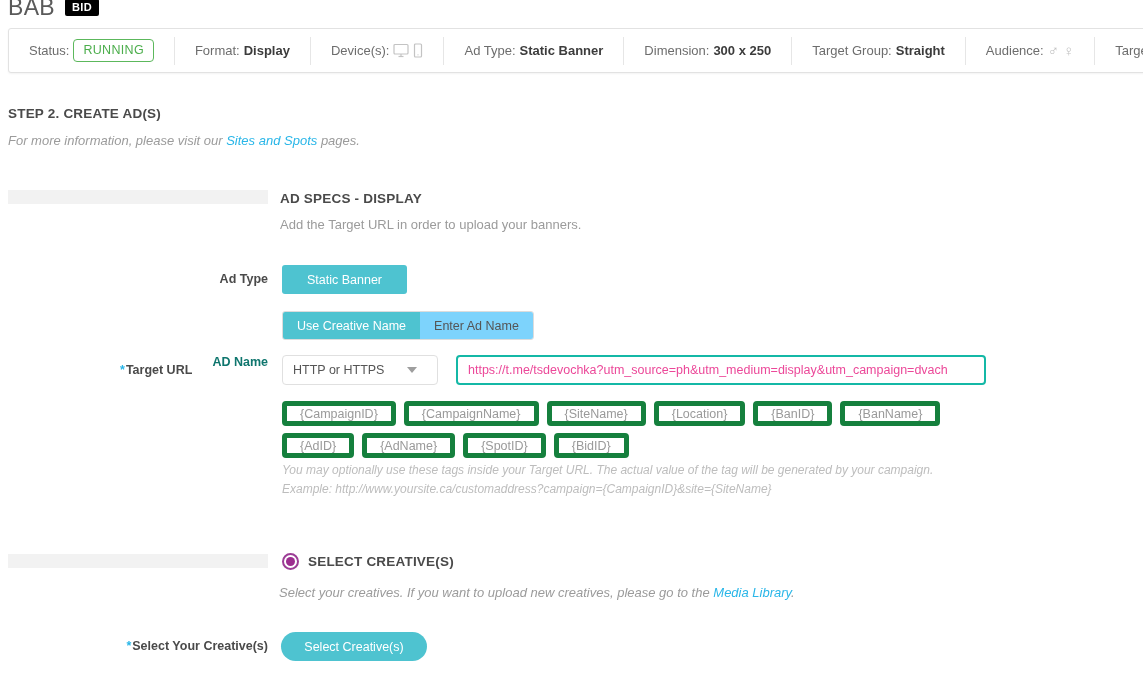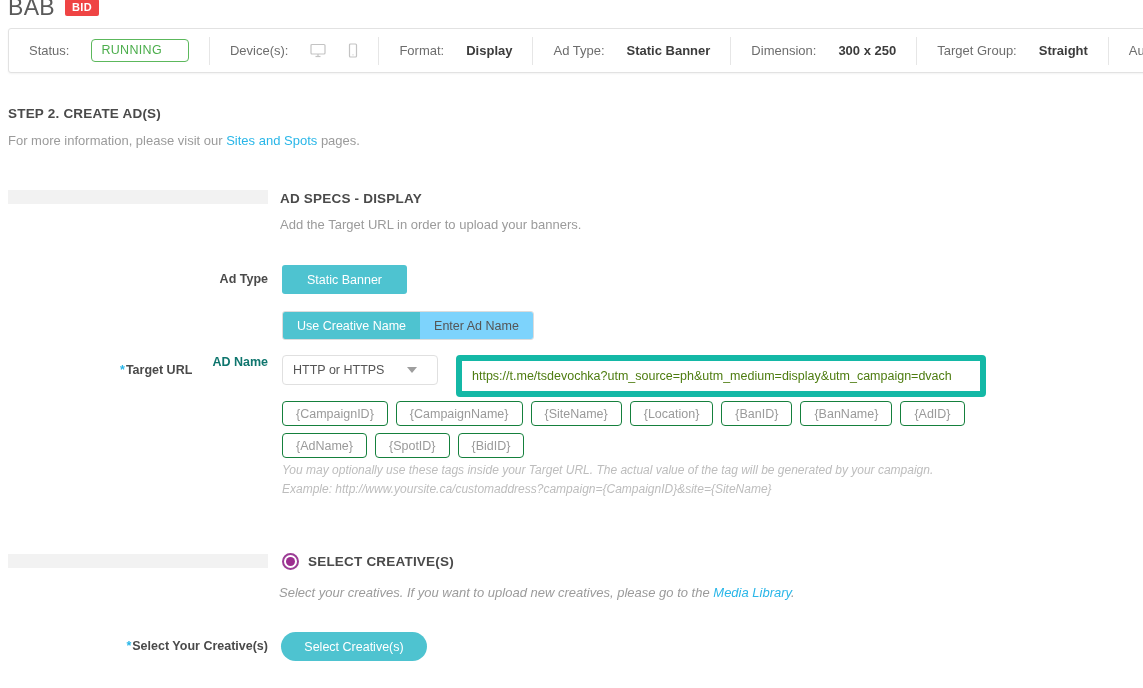--- a/index.html
+++ b/index.html
@@ -13,62 +13,62 @@
 
   
   .page-header {
     position: absolute; top: -6px; left: 8px;
     display: flex; align-items: center; gap: 10px;
   }
   .camp-title {
     font-size: 23px; color: #5a5a5a; letter-spacing: .3px;
   }
   .bid-badge {
-    background: #ef4444; color: #ffffff;
+    background: #000000; color: #ffffff;
     font-size: 11px; font-weight: bold;
     padding: 2px 7px 3px 7px; border-radius: 2px;
     letter-spacing: .4px;
   }
 
   
   .status-bar {
     position: absolute; top: 28px; left: 8px;
     width: 1146px; height: 45px;
     background: #ffffff;
     border: 1px solid #e2e2e2;
     border-radius: 3px;
     box-shadow: 0 1px 2px rgba(0,0,0,.05);
     display: flex; align-items: center;
   }
   .sb-cell {
-    display: flex; align-items: center; gap: 22px;
+    display: flex; align-items: center; gap: 4px;
     padding: 0 20px; height: 28px;
     border-right: 1px solid #e6e6e6;
     white-space: nowrap;
   }
   .sb-cell:last-child { border-right: none; }
   .sb-label { font-size: 13px; color: #6d6d6d; }
   .sb-value { font-size: 13px; color: #3c3c3c; font-weight: bold; }
   .running-badge {
     border: 1px solid #5cb85c; color: #4cae4c;
     font-size: 12.5px; border-radius: 4px;
-    padding: 3px 26px 4px 9px; letter-spacing: .3px;
+    padding: 3px 9px 4px 9px; letter-spacing: .3px;
   }
   .icon-gray { color: #c3c3c3; display: inline-flex; align-items: center; }
   .gender { font-size: 15px; color: #c3c3c3; line-height: 1; }
 
   
   .step-title {
     position: absolute; left: 8px; top: 106px;
     font-size: 13.5px; font-weight: bold; color: #4a4a4a;
     letter-spacing: .2px;
   }
   .step-sub {
     position: absolute; left: 8px; top: 133px;
-    font-size: 13px; color: #9b9b9b; 
+    font-size: 13px; color: #9b9b9b; font-style: italic;
   }
   .link { color: #29b6e8; text-decoration: none; }
 
   
   .rail {
     position: absolute; left: 8px;
     width: 260px; height: 14px;
     background: #f2f2f2;
   }
   #rail-specs { top: 190px; }
@@ -127,36 +127,36 @@
     display: flex; align-items: center; justify-content: space-between;
     padding: 0 20px 0 10px; cursor: pointer;
   }
   .select-box span.val { font-size: 12.5px; color: #555; }
   .caret {
     width: 0; height: 0; border-left: 5px solid transparent;
     border-right: 5px solid transparent; border-top: 6px solid #9e9e9e;
   }
   .url-input {
     position: absolute; left: 456px; top: 355px;
-    width: 530px; height: 42px;
-    border: 6px solid #14b8a6; border-radius: 4px;
+    width: 530px; height: 30px;
+    border: 2px solid #14b8a6; border-radius: 4px;
     background: #fff; padding: 0 10px;
-    font-size: 12.5px; color: #4d7c0f;
+    font-size: 12.5px; color: #ec4899;
     font-family: "Liberation Sans", sans-serif;
     outline: none;
   }
 
   
   .chips {
     position: absolute; left: 282px; top: 401px;
     width: 720px;
     display: flex; flex-wrap: wrap; gap: 7px 8px;
   }
   .chip {
-    border: 1px solid #15803d; border-radius: 4px;
+    border: 5px solid #15803d; border-radius: 4px;
     background: #fff; color: #9a9a9a;
     font-size: 12.5px; height: 25px;
     display: inline-flex; align-items: center;
     padding: 4px 13px; cursor: pointer;
   }
   .hint {
     position: absolute; left: 282px; font-size: 12px;
     color: #bdbdbd; font-style: italic;
   }
   #hint1 { top: 463px; }
@@ -193,45 +193,45 @@
 <div class="page-header">
   <div class="camp-title">BAB</div>
   <div class="bid-badge">BID</div>
 </div>
 
 <div class="status-bar">
 
   <div class="sb-cell">
     <span class="sb-label">Status:</span>
     <span class="running-badge">RUNNING</span>
+  </div>
+
+  <div class="sb-cell">
+    <span class="sb-label">Format:</span>
+    <span class="sb-value">Display</span>
   </div>
 
   <div class="sb-cell">
     <span class="sb-label">Device(s):</span>
     <span class="icon-gray">
       <svg width="16" height="15" viewBox="0 0 16 15" fill="none" stroke="#c3c3c3" stroke-width="1.2">
         <rect x="1" y="1.5" width="14" height="9.5" rx="1"></rect>
         <line x1="5.5" y1="13.5" x2="10.5" y2="13.5"></line>
         <line x1="8" y1="11" x2="8" y2="13.5"></line>
       </svg>
     </span>
     <span class="icon-gray">
       <svg width="10" height="15" viewBox="0 0 10 15" fill="none" stroke="#c3c3c3" stroke-width="1.2">
         <rect x="1.5" y="1" width="7" height="13" rx="1"></rect>
         <circle cx="5" cy="11.8" r="0.6" fill="#c3c3c3" stroke="none"></circle>
       </svg>
     </span>
   </div>
 
   <div class="sb-cell">
-    <span class="sb-label">Format:</span>
-    <span class="sb-value">Display</span>
-  </div>
-
-  <div class="sb-cell">
     <span class="sb-label">Ad Type:</span>
     <span class="sb-value">Static Banner</span>
   </div>
 
   <div class="sb-cell">
     <span class="sb-label">Dimension:</span>
     <span class="sb-value">300 x 250</span>
   </div>
 
   <div class="sb-cell">

